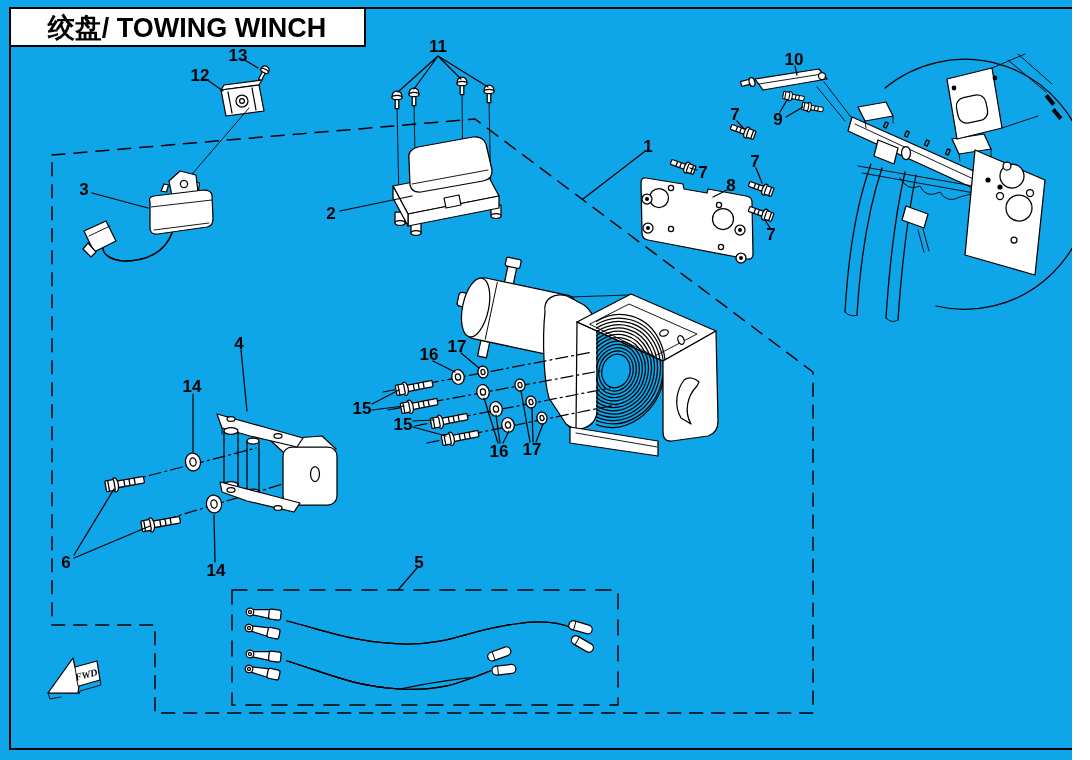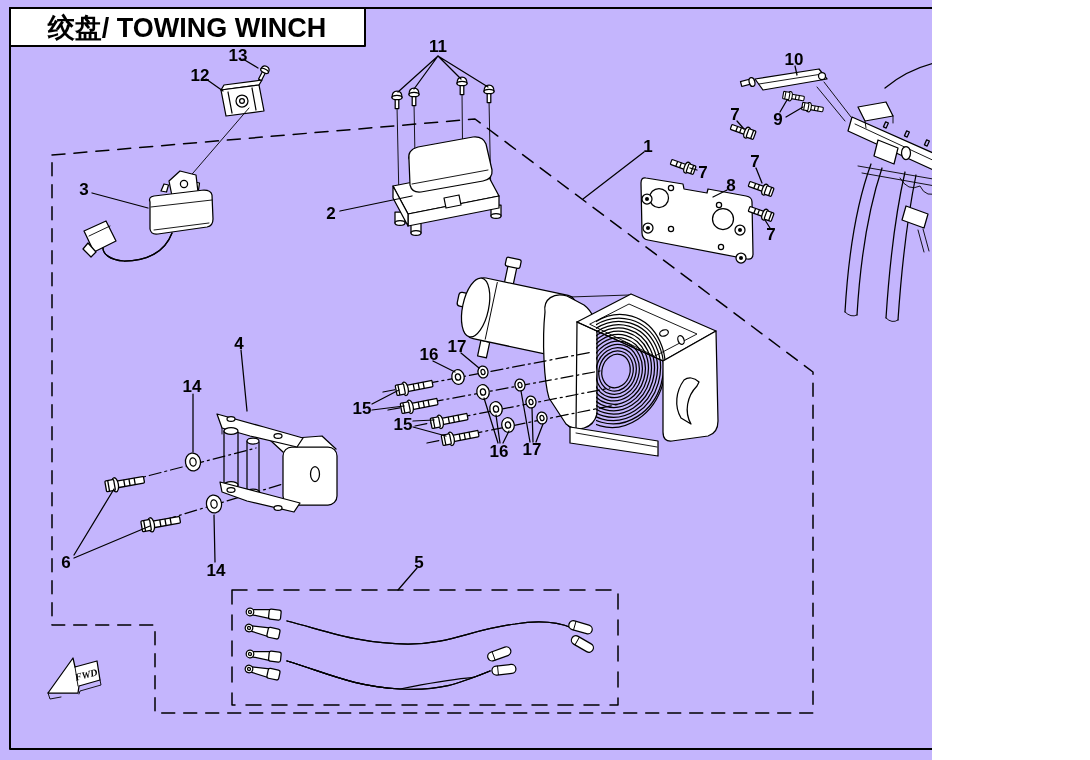--- a/index.html
+++ b/index.html
@@ -1,16 +1,16 @@
 <!DOCTYPE html>
 <html><head>
 <meta charset="utf-8">
 <style>
   html,body{margin:0;padding:0;background:#fff;}
-  .page{position:relative;width:932px;height:760px;background:#c4b5fd;overflow:hidden;}
+  .page{position:relative;width:1072px;height:760px;background:#0ea5e9;overflow:hidden;}
   svg{display:block;}
   svg *{stroke:#000;fill:none;stroke-width:1.25;stroke-linecap:round;stroke-linejoin:round;}
   .f{fill:#fff;}
   .dark{fill:#000;stroke:none;}
   .thin{stroke-width:0.9;}
   .thick{stroke-width:2;}
   .leader{stroke-width:1;}
   .dash{stroke-dasharray:13 9;stroke-width:1.5;}
   .dash2{stroke-dasharray:15 11;stroke-width:1.5;}
   .dashdot{stroke-dasharray:12 4 2 4;stroke-width:1;}

